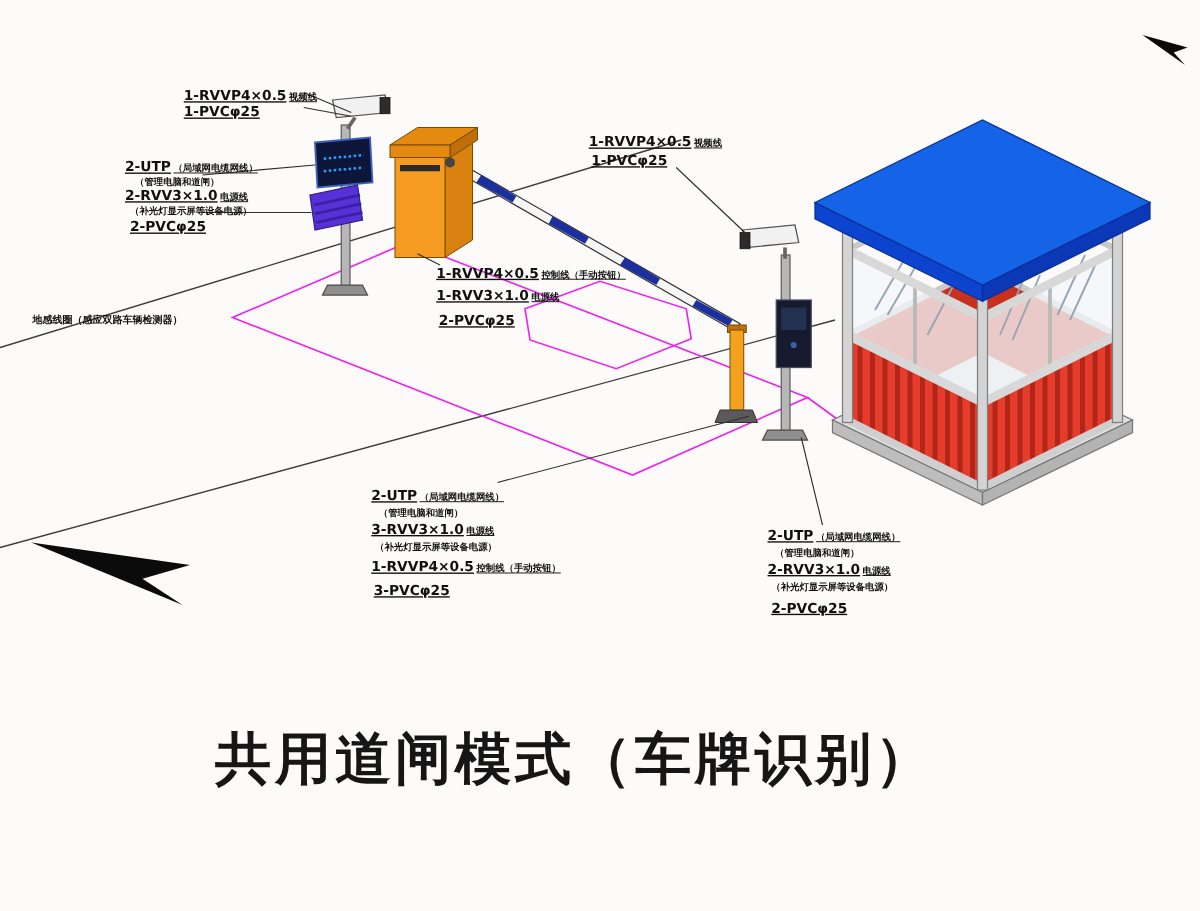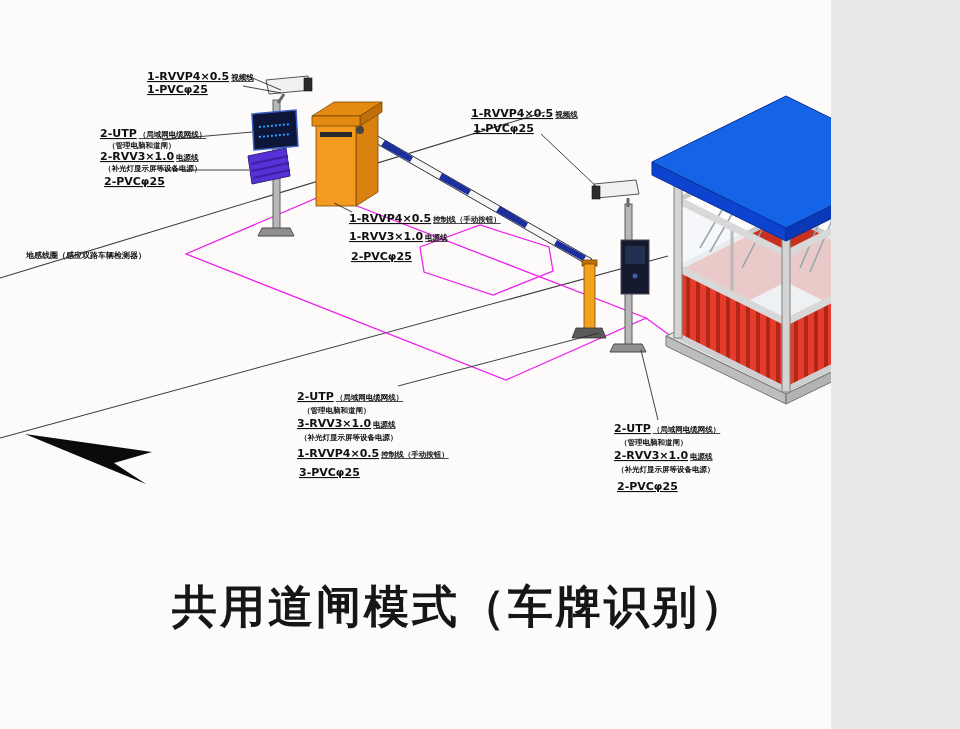--- a/index.html
+++ b/index.html
@@ -1,16 +1,16 @@
 <!DOCTYPE html>
 <html><head>
 <meta charset="utf-8">
 <style>
   html,body{margin:0;padding:0;background:#e9e9e9;}
-  .stage{position:relative;width:831px;height:729px;background:#fcfbfa;overflow:hidden;
+  .stage{position:relative;width:960px;height:729px;background:#fcfbfa;overflow:hidden;
          font-family:"DejaVu Sans","Liberation Sans",sans-serif;}
   svg{display:block}
   .lbl{font-family:"DejaVu Sans","Liberation Sans",sans-serif;font-size:11px;font-weight:600;fill:#101010;}
   .sm{font-size:7.5px;font-weight:600;}
   .tiny{font-family:"DejaVu Sans","Liberation Sans",sans-serif;font-size:8px;font-weight:600;fill:#101010;}
   .u{text-decoration:underline;}
   .title-text{font-family:"DejaVu Sans","Liberation Sans",sans-serif;font-size:45px;font-weight:600;fill:#161616;letter-spacing:3px;}
   .road{stroke:#3c3c3c;stroke-width:1.1;fill:none;}
   .leader{stroke:#2e2e2e;stroke-width:0.9;fill:none;}
   .mag{fill:none;stroke-width:1.3;}

